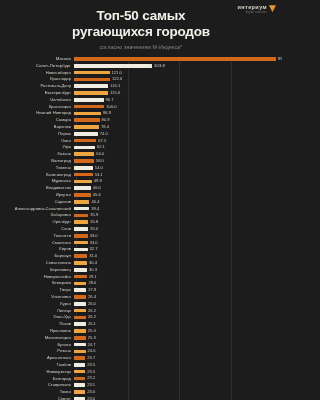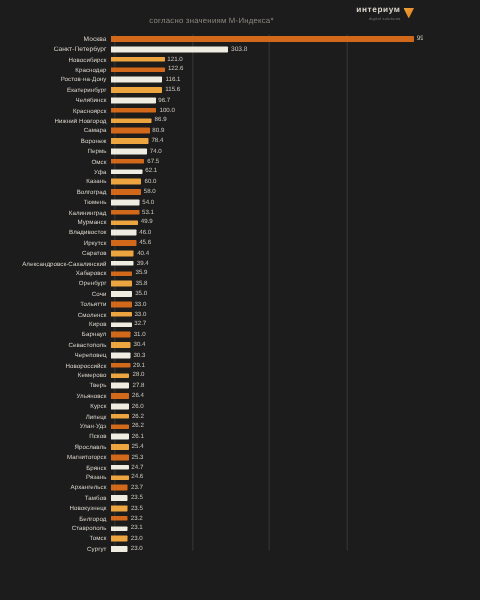--- a/index.html
+++ b/index.html
@@ -77,20 +77,24 @@
 
 <div id="logo">
   <div class="logo-text">
     <div class="logo-name">интериум</div>
     <div class="logo-sub">digital solutions</div>
   </div>
   <div class="logo-mark"></div>
 </div>
 
 <header>
+  <h1>
+    <span>Топ-50 самых</span><br>
+    <span>ругающихся городов</span>
+  </h1>
   <div class="subtitle">согласно значениям М-Индекса*</div>
 </header>
 
 <div id="chart">
   <div id="grid">
       <span style="left: 0%;"></span>
       <span style="left: 25%;"></span>
       <span style="left: 50%;"></span>
       <span style="left: 75%;"></span>
       <span style="left: 100%;"></span>

